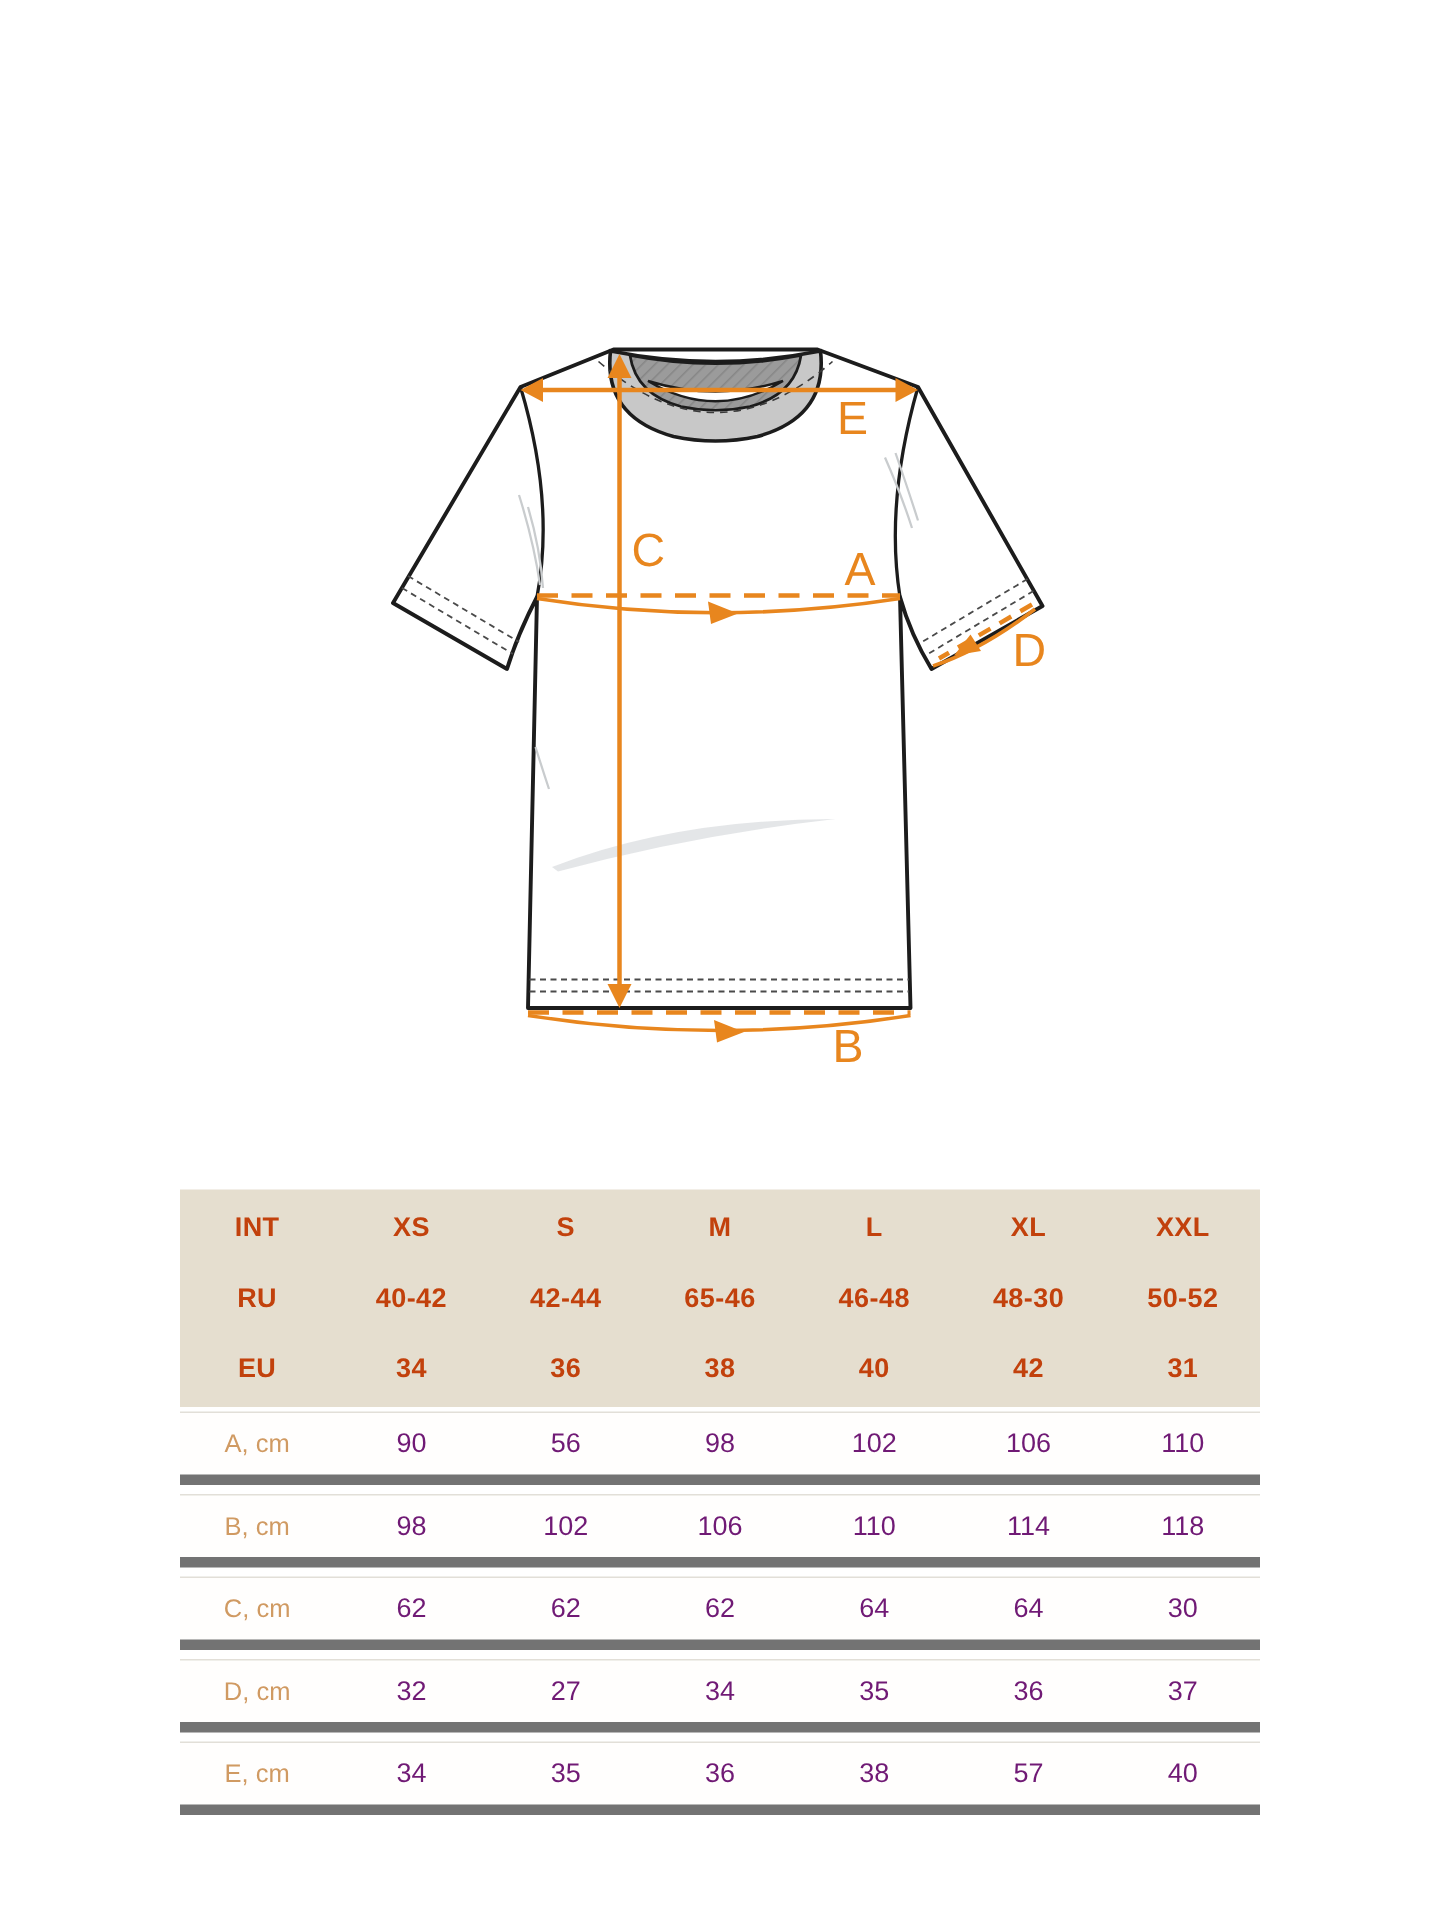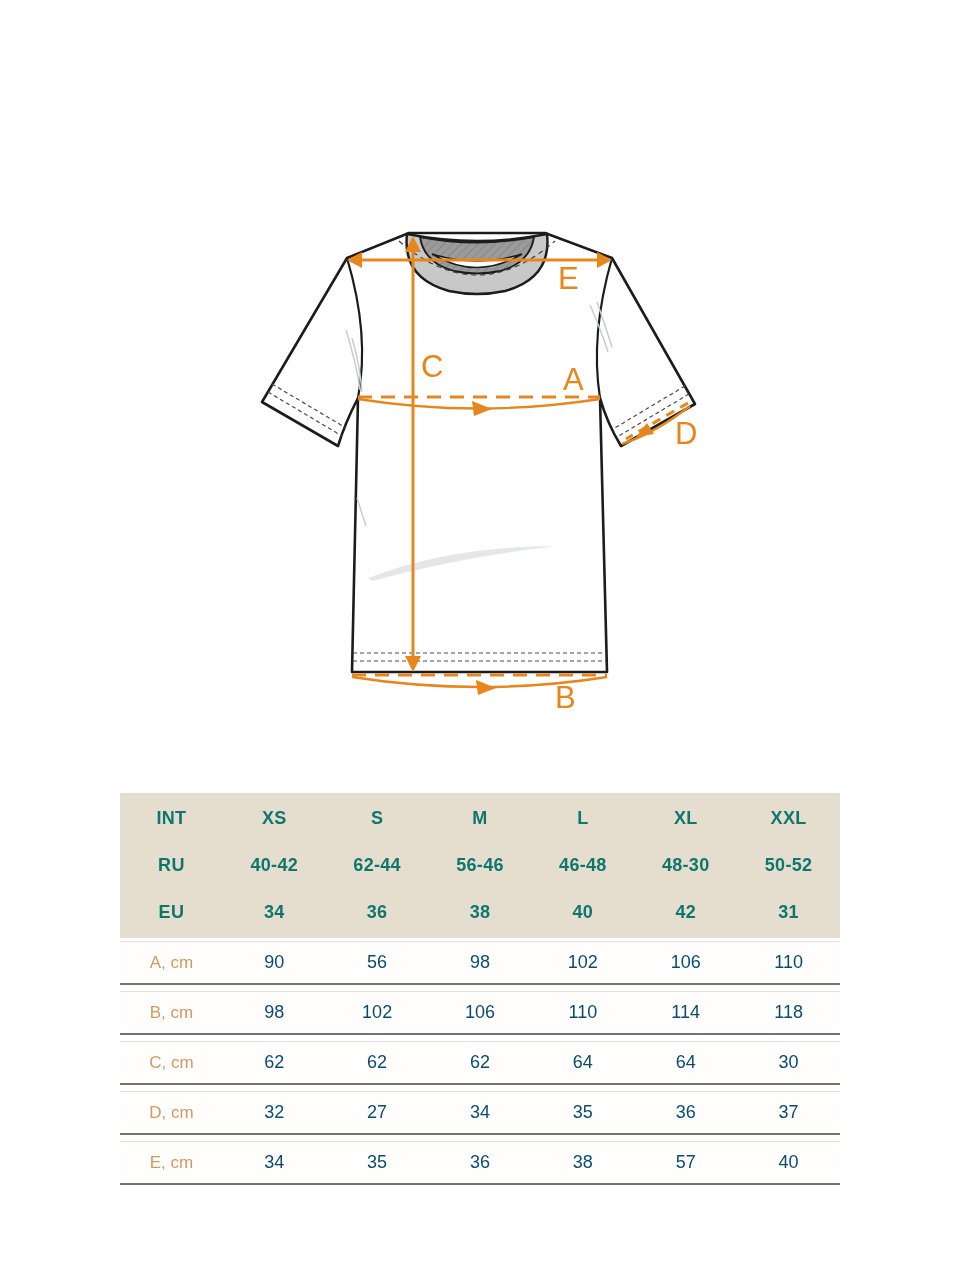--- a/index.html
+++ b/index.html
@@ -13,29 +13,29 @@
     font-size:31px;fill:#e8861e;
   }
   
   .size-table{position:absolute;left:120px;top:793px;width:720px;}
   .trow{
     display:grid;grid-template-columns:repeat(7,1fr);
     align-items:center;text-align:center;
   }
   .thead{background:#e5decf;padding:2px 0;}
   .thead .trow{height:47px;}
-  .thead .cell{font-weight:bold;font-size:18px;color:#0f766e;letter-spacing:.3px;}
+  .thead .cell{font-weight:bold;font-size:18px;color:#c2410c;letter-spacing:.3px;}
   .tbody{margin-top:3px;}
   .tbody .trow{
     height:41px;background:#fffefd;
-    border-top:1px solid #e2dfd8;border-bottom:2px solid #737373;
+    border-top:1px solid #e2dfd8;border-bottom:7px solid #737373;
     margin-bottom:6px;
   }
   .tbody .trow:last-child{margin-bottom:0;}
-  .tbody .cell{font-size:18px;color:#0c4a6e;}
+  .tbody .cell{font-size:18px;color:#701a75;}
   .tbody .cell.rlabel{color:#d09a62;font-size:17px;}
 </style>
 </head>
 <body>
 
 <div class="page">
 
   <svg class="diagram" width="960" height="790" viewBox="0 0 960 790">
     <defs>
       <pattern id="hatchD" width="6" height="6" patternTransform="rotate(45)" patternUnits="userSpaceOnUse">
@@ -128,22 +128,22 @@
         <div class="cell">XS</div>
         <div class="cell">S</div>
         <div class="cell">M</div>
         <div class="cell">L</div>
         <div class="cell">XL</div>
         <div class="cell">XXL</div>
       </div>
       <div class="trow">
         <div class="cell">RU</div>
         <div class="cell">40-42</div>
-        <div class="cell">62-44</div>
-        <div class="cell">56-46</div>
+        <div class="cell">42-44</div>
+        <div class="cell">65-46</div>
         <div class="cell">46-48</div>
         <div class="cell">48-30</div>
         <div class="cell">50-52</div>
       </div>
       <div class="trow">
         <div class="cell">EU</div>
         <div class="cell">34</div>
         <div class="cell">36</div>
         <div class="cell">38</div>
         <div class="cell">40</div>

